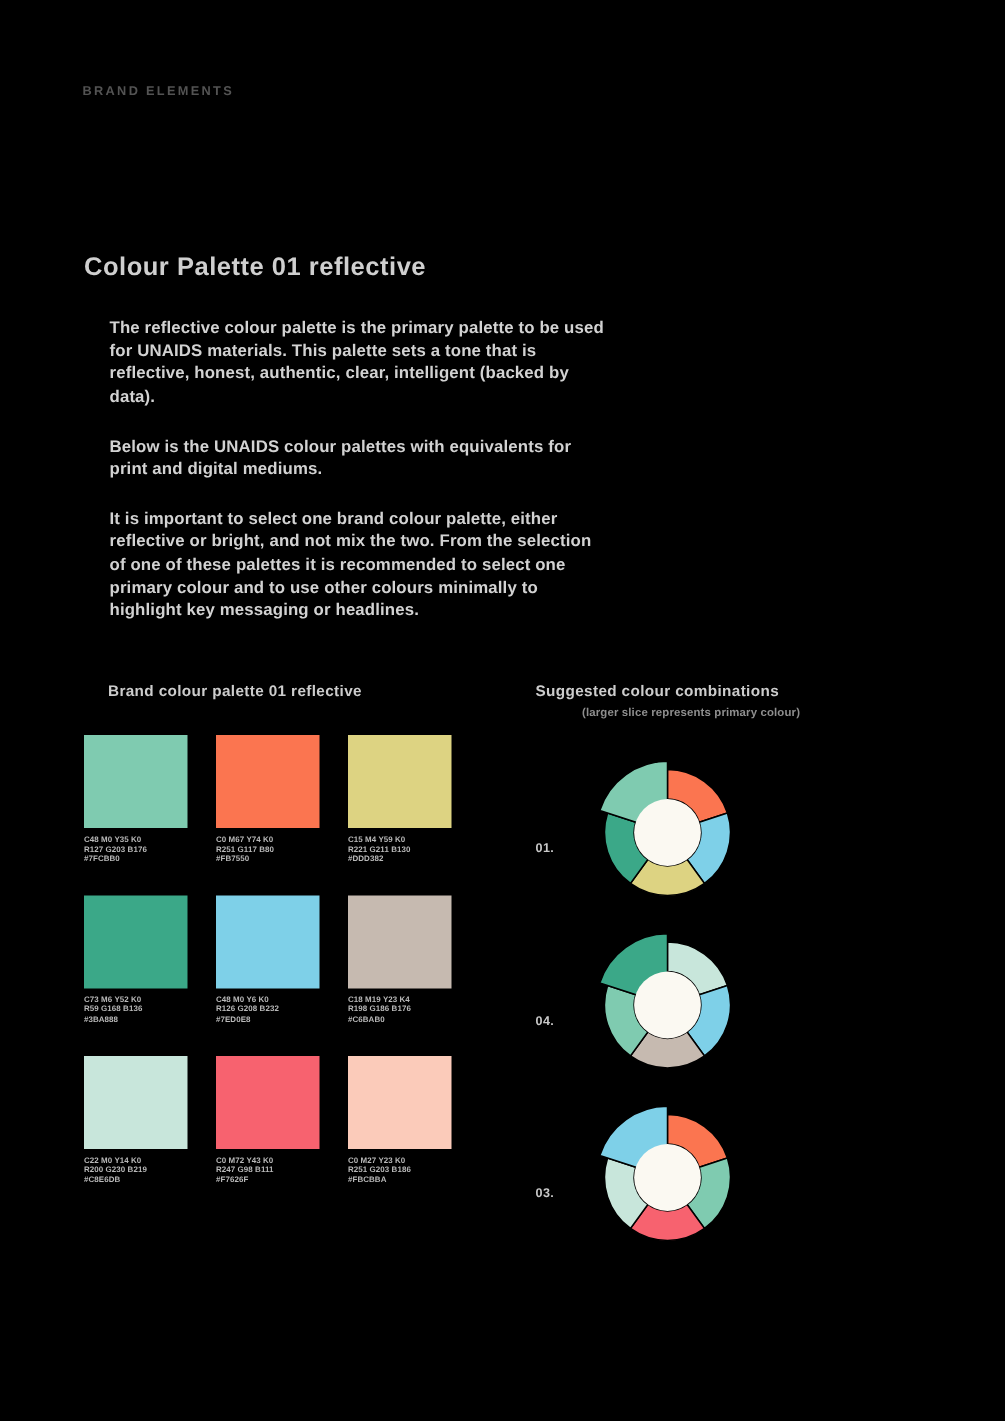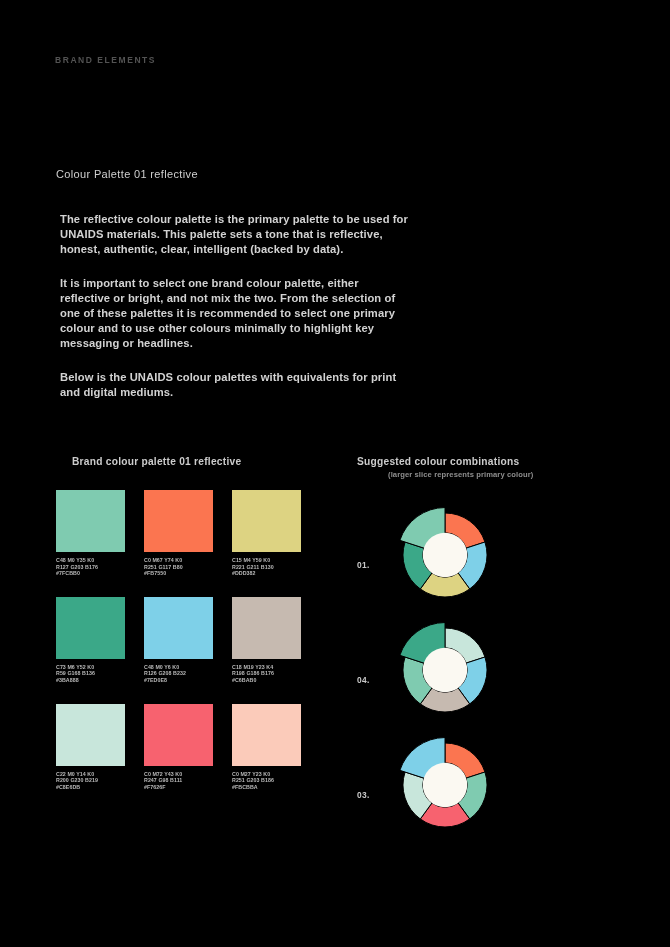--- a/index.html
+++ b/index.html
@@ -34,35 +34,35 @@
     letter-spacing: 1.55px;
     color: #535353;
     text-transform: uppercase;
   }
 
   
   .section-title {
     position: absolute;
     left: 56px;
     top: 168px;
-    font-size: 11px;
-    font-weight: normal;
+    font-size: 17px;
+    font-weight: bold;
     letter-spacing: 0.35px;
     color: #cfcfcf;
   }
 
   
   .intro {
     position: absolute;
     left: 56px;
     top: 212px;
     width: 352px;
   }
   .intro p {
-    margin: 0 0 18px 4px;
+    margin: 0 0 18px 17px;
     font-size: 11.2px;
     line-height: 15.2px;
     letter-spacing: 0.1px;
     color: #d2d2d2;
     font-weight: bold;
   }
   .intro p:last-child { margin-bottom: 0; }
 
   
   .col-head {
@@ -145,22 +145,22 @@
 <body>
 
 <div class="page">
 
   <div class="running-head">BRAND ELEMENTS</div>
 
   <div class="section-title">Colour Palette 01 reflective</div>
 
   <div class="intro">
     <p>The reflective colour palette is the primary palette to be used for UNAIDS materials. This palette sets a tone that is reflective, honest, authentic, clear, intelligent (backed by data).</p>
+    <p>Below is the UNAIDS colour palettes with equivalents for print and digital mediums.</p>
     <p>It is important to select one brand colour palette, either reflective or bright, and not mix the two. From the selection of one of these palettes it is recommended to select one primary colour and to use other colours minimally to highlight key messaging or headlines.</p>
-    <p>Below is the UNAIDS colour palettes with equivalents for print and digital mediums.</p>
   </div>
 
   <div class="col-head left">Brand colour palette 01 reflective</div>
 
   <div class="col-head right">Suggested colour combinations</div>
 
   <div class="col-sub">(larger slice represents primary colour)</div>
 
   <div class="swatch-grid" id="swatch-grid">
       <div class="swatch">

